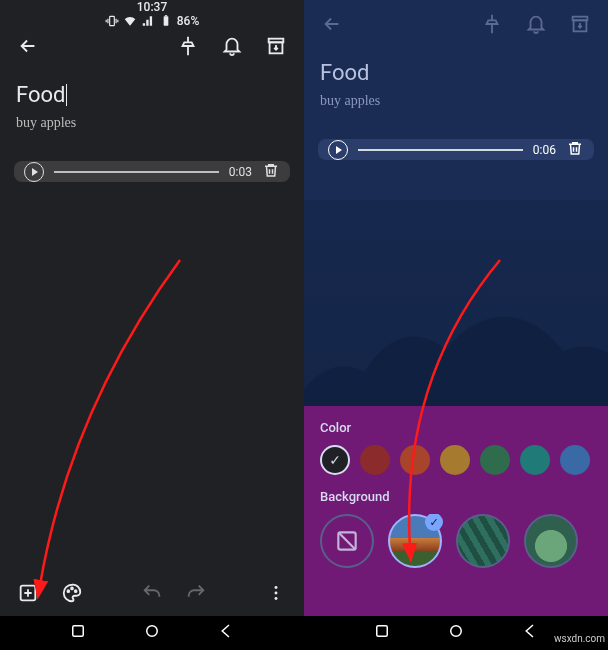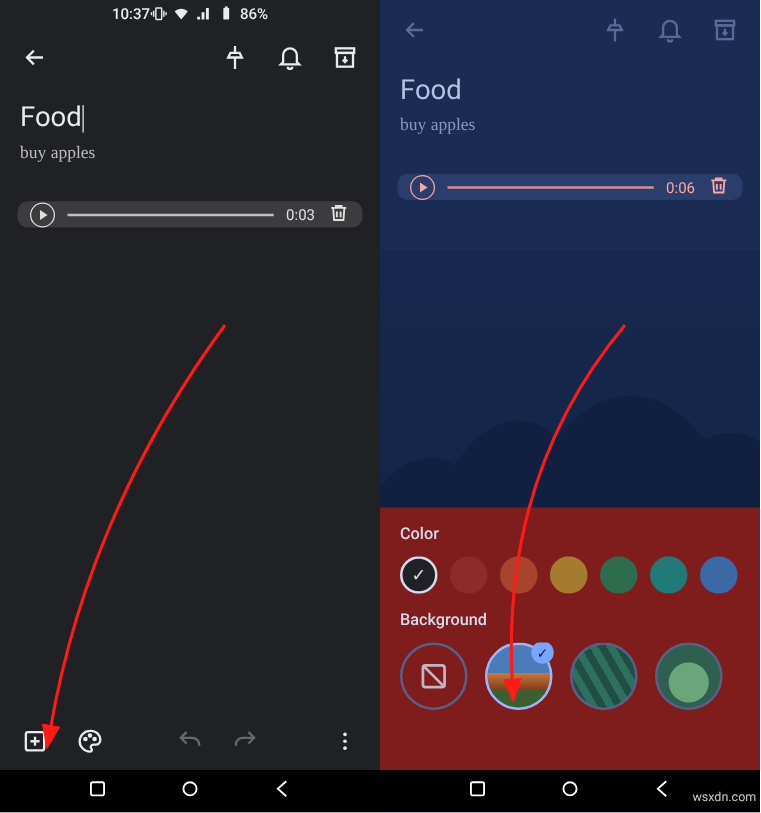--- a/index.html
+++ b/index.html
@@ -26,24 +26,25 @@
     flex-direction: column;
   }
   .phone.left { background: #202124; color: #e8eaed; }
   .phone.right { background: #1a2b54; color: #c9d0e6; }
 
   
   .status-bar {
     height: 22px;
     display: flex;
     align-items: center;
-    justify-content: center;
+    justify-content: flex-start;
     padding: 0 10px;
     font-size: 12px;
     font-weight: 500;
+    flex-direction: column;
   }
   .status-right { display: flex; align-items: center; gap: 4px; }
   .status-right svg { width: 14px; height: 14px; }
 
   
   .app-header {
     height: 48px;
     display: flex;
     align-items: center;
     padding: 0 10px;
@@ -67,21 +68,21 @@
 
   
   .audio {
     margin: 26px 14px 0;
     padding: 0 10px;
     border-radius: 8px;
     display:flex; align-items:center; gap:10px;
     font-size:12px;
   }
   .phone.left .audio { background:#3c3c3f; color:#e0e0e0;}
-  .phone.right .audio { background:#2b3d6a; color:#fca5a5;}
+  .phone.right .audio { background:#2b3d6a; color:#ffffff;}
   .play { width:20px;height:20px; border:1.5px solid currentColor; border-radius:50%; display:flex;align-items:center;justify-content:center;}
   .play::before { content:""; border-left:6px solid currentColor; border-top:4px solid transparent; border-bottom:4px solid transparent; margin-left:2px;}
   .track { flex:1; height:2px; background:currentColor; opacity:.8;}
   .trash svg{width:18px;height:18px;}
 
   
   .bottom-bar {
     position:absolute; bottom:34px; left:0; right:0; height:46px;
     display:flex; align-items:center; padding:0 12px; gap:12px;
     color:#e8eaed;
@@ -111,21 +112,21 @@
       radial-gradient(60px 90px at 40px 100%, #0d1d3c 99%, transparent 100%),
       radial-gradient(70px 120px at 110px 100%, #0d1d3c 99%, transparent 100%),
       radial-gradient(90px 140px at 200px 100%, #0d1d3c 99%, transparent 100%),
       radial-gradient(70px 110px at 280px 100%, #0d1d3c 99%, transparent 100%);
     opacity:.6;
   }
 
   
   .sheet{
     position:absolute; left:0; right:0; bottom:34px; height:210px;
-    background:#7f1d1d; color:#d6dbef;
+    background:#701a75; color:#d6dbef;
     padding:14px 16px 10px;
     z-index:2;
   }
   .sheet h4{font-size:13px; font-weight:500; margin-bottom:10px;}
   .swatches{display:flex; gap:10px; margin-bottom:14px; overflow:hidden;}
   .sw{width:30px;height:30px;border-radius:50%; flex:0 0 30px; position:relative;}
   .sw.sel{border:2px solid #d6dbef;}
   .sw.sel::after{content:"✓"; position:absolute; inset:0; display:flex;align-items:center;justify-content:center; font-size:14px;}
   .bg-row{display:flex; gap:14px; overflow:hidden;}
   .bgopt{width:54px;height:54px;border-radius:50%; flex:0 0 54px; border:2px solid #576089; position:relative;}

